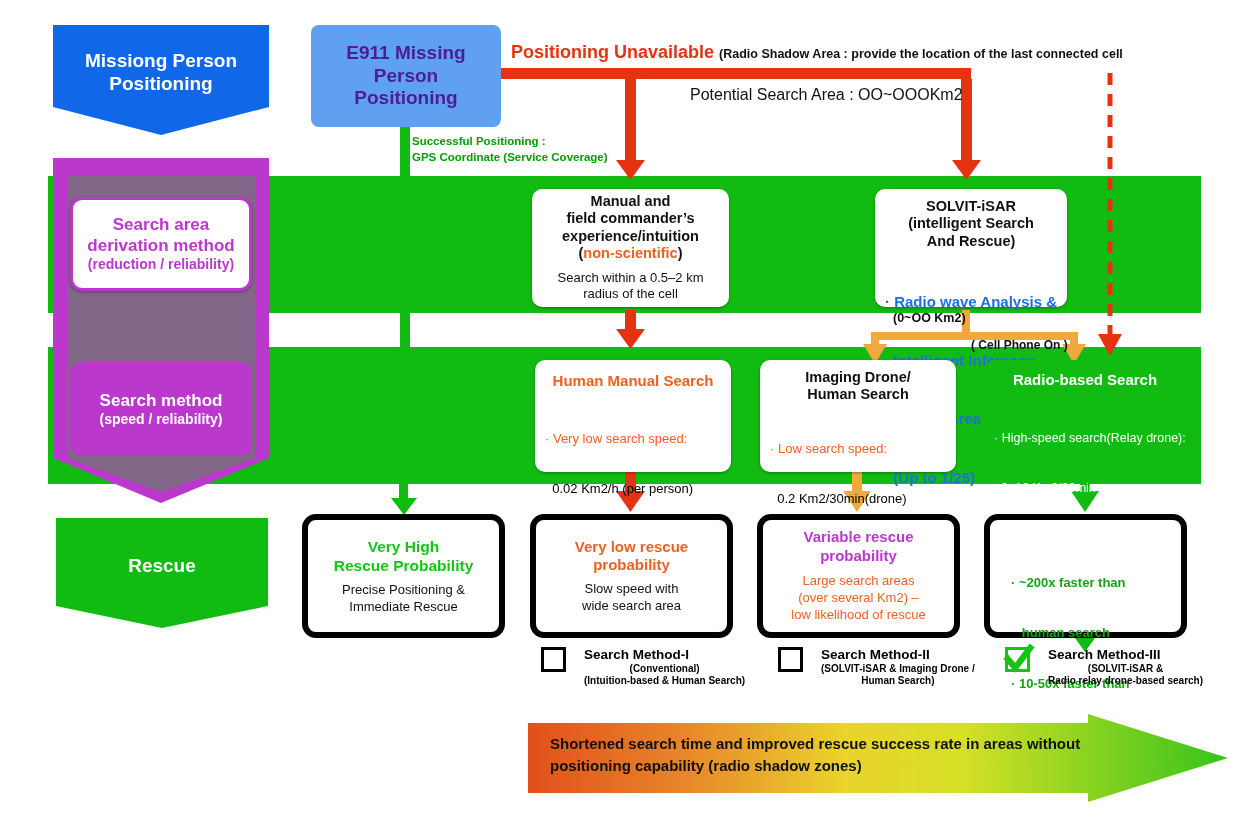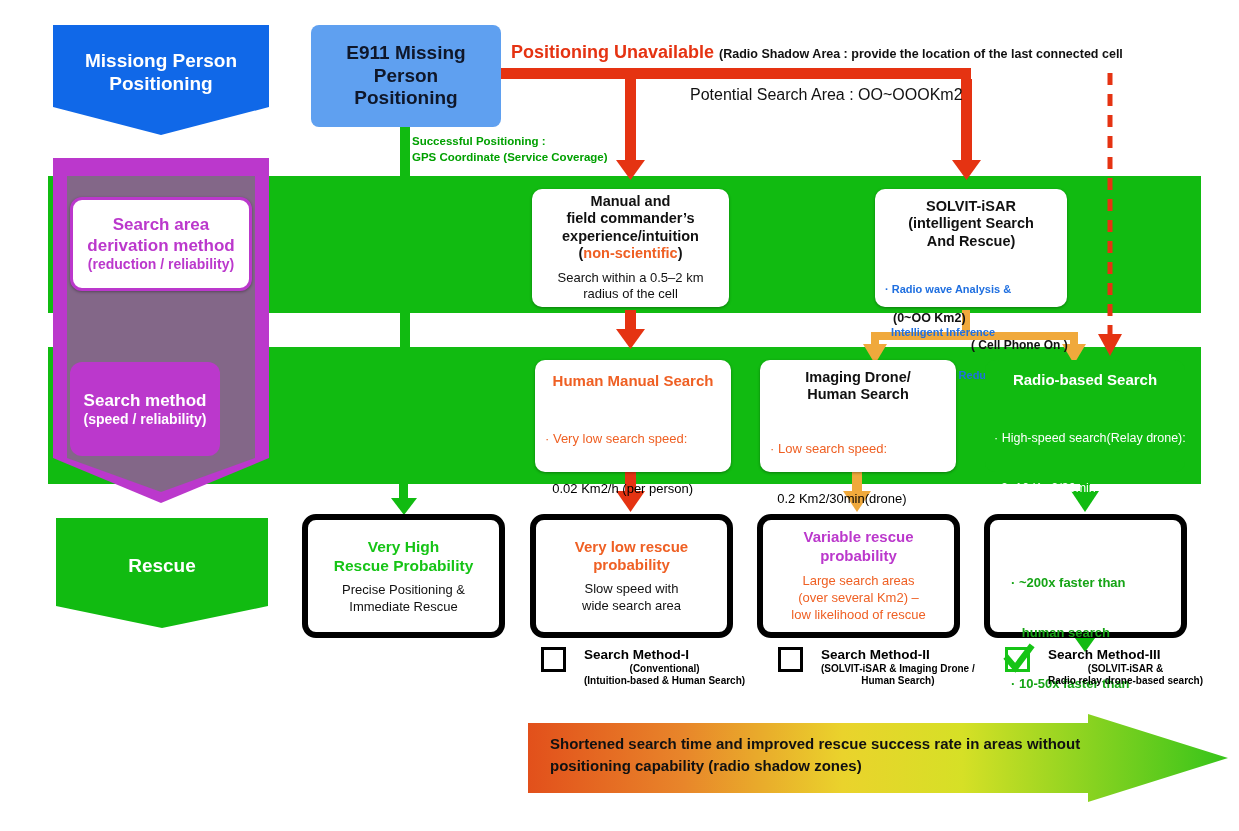--- a/index.html
+++ b/index.html
@@ -29,21 +29,21 @@
   .blkbox{position:absolute;background:#ffffff;border:6px solid #000;border-radius:14px;
         display:flex;flex-direction:column;align-items:center;justify-content:center;
         text-align:center;padding:4px 8px;box-sizing:border-box;}
 
   .hd{font-weight:bold;font-size:14.5px;line-height:1.2;color:#111;}
   .hd-or{font-weight:bold;font-size:15px;line-height:1.2;color:#ef6024;}
   .hd-gr{font-weight:bold;font-size:15.5px;line-height:1.25;color:#16c416;}
   .hd-pu{font-weight:bold;font-size:15px;line-height:1.25;color:#bb38cc;}
   .bd{font-size:13px;line-height:1.28;color:#111;margin-top:7px;}
   .bd-or{font-size:13px;line-height:1.3;color:#ef6024;}
-  .bd-bl{font-size:11px;line-height:1.3;color:#1f6fe0;font-weight:bold;}
+  .bd-bl{font-size:15px;line-height:1.3;color:#1f6fe0;font-weight:bold;}
   .bd-gr{font-size:13px;line-height:1.3;color:#16a416;}
   .orange{color:#ef6024;}
   .lft{text-align:left;width:100%;}
 
   
   .lbl{position:absolute;font-weight:bold;}
   .lbl-red{color:#e53312;}
   .lbl-blk{color:#111;}
   .lbl-grn{color:#00a000;}
 
@@ -79,38 +79,38 @@
 </div>
 
 <div class="wbox" style="left:70px;top:197px;width:182px;height:94px;border:3px solid #bb38cc;border-radius:12px;">
   <div style="color:#bb38cc;font-weight:bold;font-size:17px;line-height:1.2;">
     <div>Search area</div>
     <div>derivation method</div>
     <div style="font-size:14px;">(reduction / reliability)</div>
   </div>
 </div>
 
-<div class="gbox" style="left:70px;top:362px;width:150px;height:94px;background:#bb38cc;border-radius:12px;">
+<div class="gbox" style="left:70px;top:362px;width:182px;height:94px;background:#bb38cc;border-radius:12px;">
   <div style="font-weight:bold;font-size:17px;line-height:1.25;">
     <div>Search method</div>
     <div style="font-size:14px;">(speed / reliability)</div>
   </div>
 </div>
 
 <div class="banner" style="left:56px;top:518px;width:212px;height:110px;font-size:19px;">
   <svg class="pent" viewBox="0 0 212 110" preserveAspectRatio="none">
     <polygon points="0,0 212,0 212,88 106,110 0,88" fill="#11bb11"></polygon>
   </svg>
   <div style="position:relative;z-index:2;padding-bottom:14px;">
     <div>Rescue</div>
   </div>
 </div>
 
 <div class="wbox" style="left:311px;top:25px;width:190px;height:102px;background:#5FA0F0;border-radius:8px;
-            color:#0f172a;font-weight:bold;font-size:19px;line-height:1.18;box-shadow:none;">
+            color:#4c1d95;font-weight:bold;font-size:19px;line-height:1.18;box-shadow:none;">
   <div>E911 Missing</div>
   <div>Person</div>
   <div>Positioning</div>
 </div>
 
 <svg class="abs" style="left:0;top:0;" width="1239" height="520">
 
   <rect x="400" y="127" width="10" height="50" fill="#11bb11"></rect>
   <rect x="400" y="313" width="10" height="34" fill="#11bb11"></rect>
 

